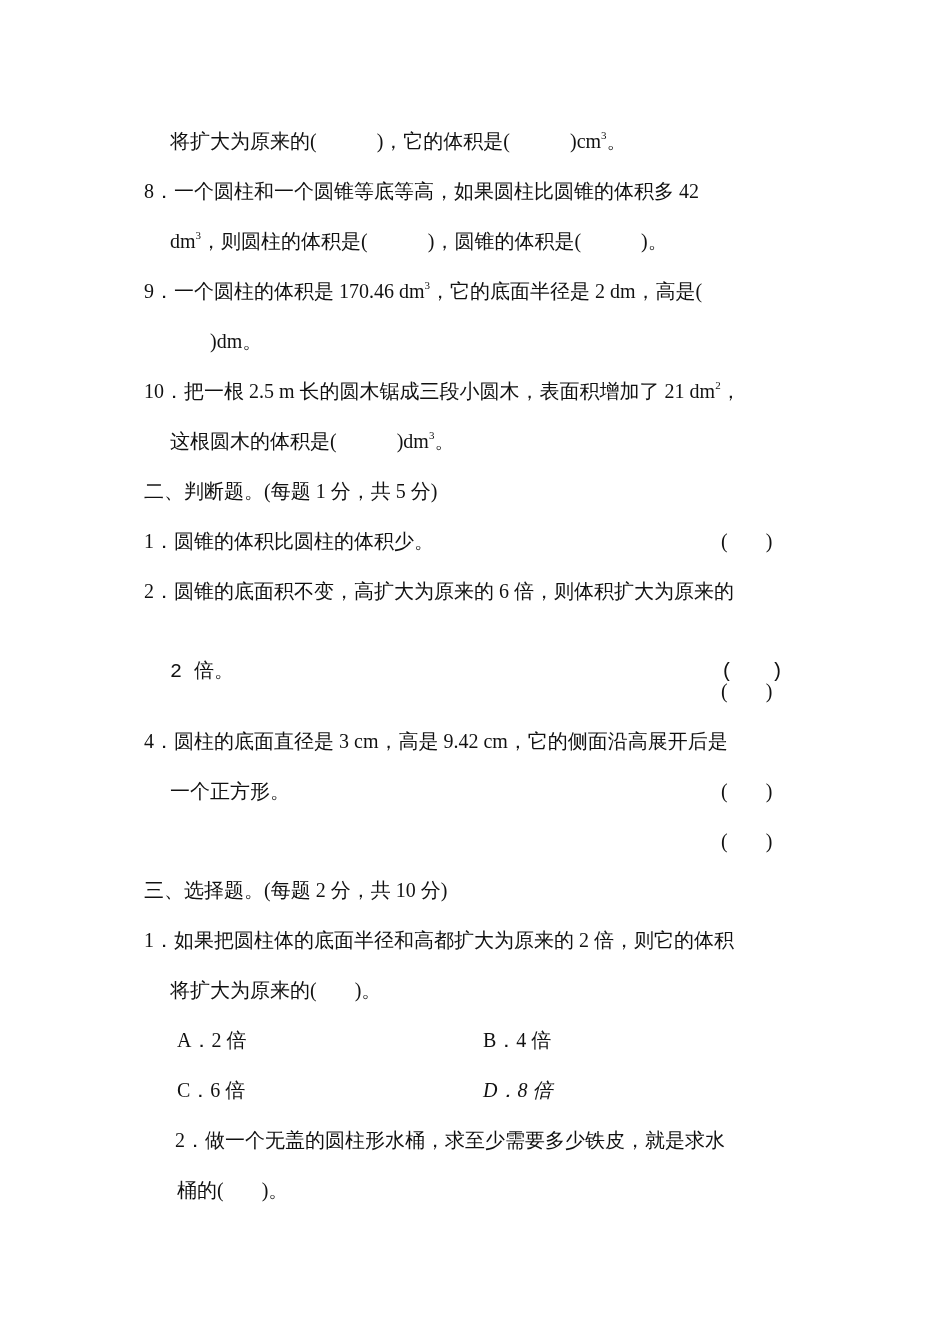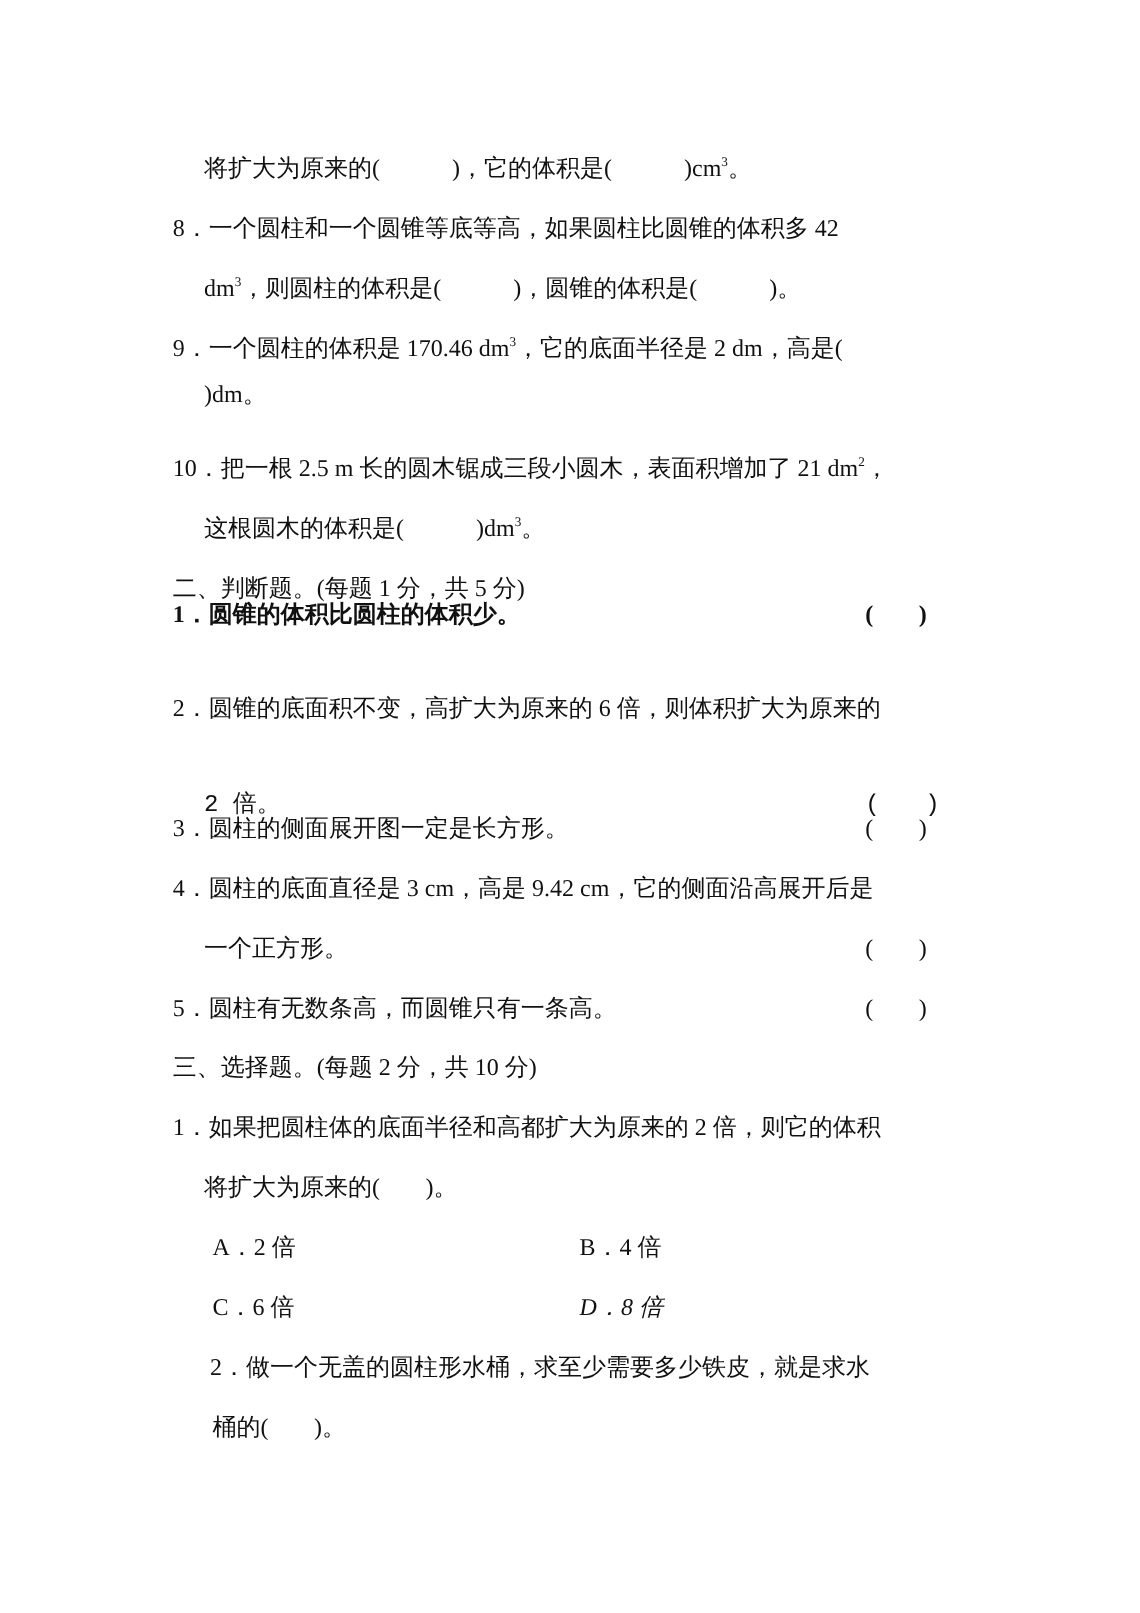--- a/index.html
+++ b/index.html
@@ -46,55 +46,53 @@
 </div>
 
 <div class="line num" style="top:177px;">8．一个圆柱和一个圆锥等底等高，如果圆柱比圆锥的体积多 42</div>
 <div class="line indent" style="top:227px;">
   <span>dm</span><sup>3</sup><span>，则圆柱的体积是(</span><span class="blank"></span><span>)，圆锥的体积是(</span><span class="blank"></span><span>)。</span>
 </div>
 
 <div class="line num" style="top:277px;">
   <span>9．一个圆柱的体积是 170.46 dm</span><sup>3</sup><span>，它的底面半径是 2 dm，高是(</span>
 </div>
-<div class="line indent" style="top:315px;">)dm。</div>
+<div class="line indent" style="top:327px;margin-left:40px;">)dm。</div>
 
 <div class="line num" style="top:377px;">
   <span>10．把一根 2.5 m 长的圆木锯成三段小圆木，表面积增加了 21 dm</span><sup>2</sup><span>，</span>
 </div>
 <div class="line indent" style="top:427px;text-align:center;">
   <span>这根圆木的体积是(</span><span class="blank"></span><span>)dm</span><sup>3</sup><span>。</span>
 </div>
 
 <div class="line num" style="top:477px;">二、判断题。(每题 1 分，共 5 分)</div>
 
-<div class="line num" style="top:498px; width:660px;font-weight:bold;">
+<div class="line num" style="top:527px; width:660px;">
   <span>1．圆锥的体积比圆柱的体积少。</span>
   <span class="paren-r" style="left:577px;"><span>(</span><span class="gap"></span><span>)</span></span>
 </div>
 
 <div class="line num" style="top:577px;">2．圆锥的底面积不变，高扩大为原来的 6 倍，则体积扩大为原来的</div>
 <div class="line indent" style="top:658px; width:640px;font-family:Liberation Mono, monospace;">
   <span>2 倍。</span>
   <span class="paren-r" style="left:551px;"><span>(</span><span class="gap"></span><span>)</span></span>
 </div>
 
 <div class="line num" style="top:677px; width:660px;">
-  <span>3．圆柱的侧面展开图一定是长方形。</span>
   <span class="paren-r" style="left:577px;"><span>(</span><span class="gap"></span><span>)</span></span>
 </div>
 
 <div class="line num" style="top:727px;">4．圆柱的底面直径是 3 cm，高是 9.42 cm，它的侧面沿高展开后是</div>
 <div class="line indent" style="top:777px; width:640px;">
   <span>一个正方形。</span>
   <span class="paren-r" style="left:551px;"><span>(</span><span class="gap"></span><span>)</span></span>
 </div>
 
 <div class="line num" style="top:827px; width:660px;">
-  <span>5．圆柱有无数条高，而圆锥只有一条高。</span>
   <span class="paren-r" style="left:577px;"><span>(</span><span class="gap"></span><span>)</span></span>
 </div>
 
 <div class="line num" style="top:876px;">三、选择题。(每题 2 分，共 10 分)</div>
 
 <div class="line num" style="top:926px;">1．如果把圆柱体的底面半径和高都扩大为原来的 2 倍，则它的体积</div>
 <div class="line indent" style="top:976px;">
   <span>将扩大为原来的(</span><span class="blank-sm"></span><span>)。</span>
 </div>
 

